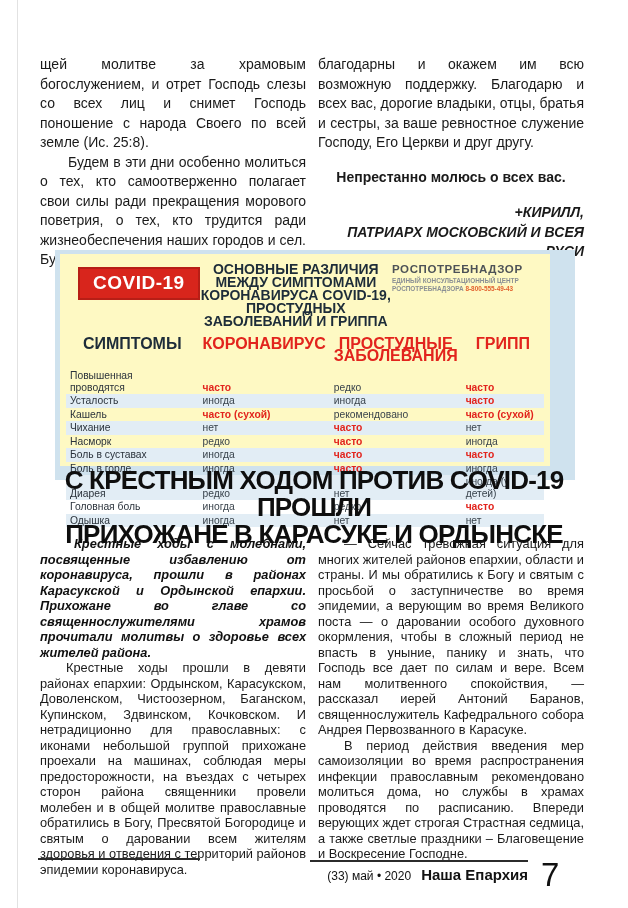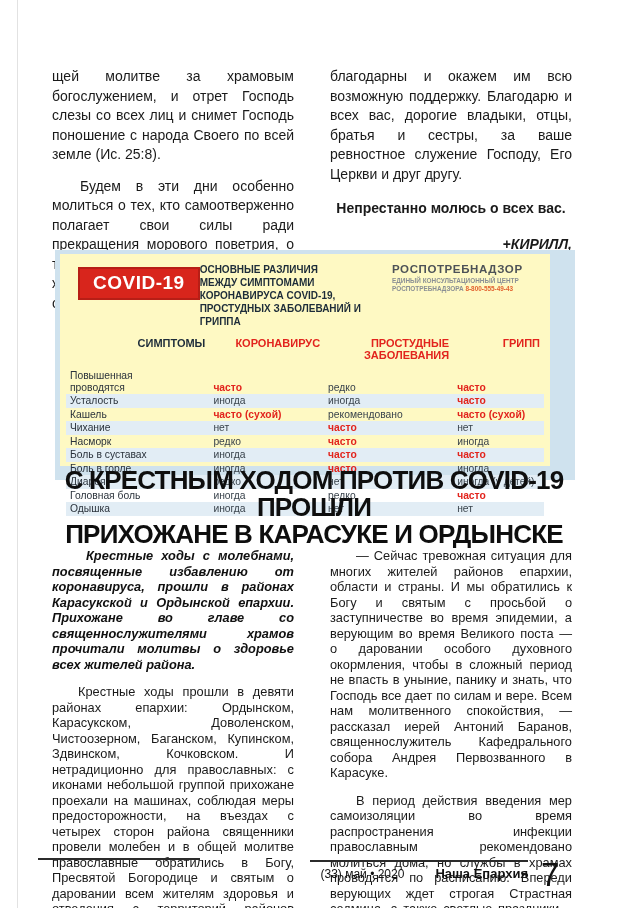--- a/index.html
+++ b/index.html
@@ -4,42 +4,42 @@
 <style>
   html,body{margin:0;padding:0;background:#ffffff;}
   .page{position:relative;width:628px;height:908px;background:#ffffff;overflow:hidden;
         font-family:"Liberation Sans",sans-serif;color:#1a1a1a;}
   .edge-line{position:absolute;left:17px;top:0;width:1px;height:100%;background:#e2e2e2;}
 
   
   .col{position:absolute;width:266px;font-size:14px;line-height:19.5px;}
   .intro-left{left:40px;top:55px;}
   .intro-right{left:318px;top:55px;}
-  .col p{margin:12px;text-align:justify;}
+  .col p{margin:0;text-align:justify;}
   .indent{text-indent:28px;}
   .center-bold{text-align:center !important;font-weight:bold;margin-top:15px !important;}
   .sig{text-align:right !important;font-weight:bold;font-style:italic;}
   .sig1{margin-top:16px !important;}
 
   
   .infographic{position:absolute;left:55px;top:250px;width:520px;height:230px;
                background:#cfe2ee;box-sizing:border-box;padding:4px 25px 14px 5px;}
   .info-inner{background:#fef9c3;width:100%;height:100%;box-sizing:border-box;padding:6px 6px 0 6px;}
   .info-head{display:flex;align-items:flex-start;}
   .covid-badge{background:#d8251c;color:#ffffff;font-weight:bold;font-size:19px;
                letter-spacing:.5px;padding:3px 13px 4px;margin:7px 0 0 12px;
                border:2px solid #b71e16;}
-  .info-title{flex:1;font-weight:bold;font-size:10px;line-height:13px;
+  .info-title{flex:1;text-align:center;font-weight:bold;font-size:14px;line-height:13px;
               color:#1d2c39;padding-top:3px;}
   .agency{width:152px;padding-top:3px;}
   .agency-name{font-size:11.5px;font-weight:bold;color:#4d5257;letter-spacing:.6px;}
   .agency-sub{font-size:6.4px;line-height:8px;color:#8a8f94;font-weight:bold;margin-top:2px;}
   .hotline{color:#e2622f;}
   table.sym{width:100%;border-collapse:collapse;margin-top:8px;font-size:10.3px;line-height:11.5px;}
-  table.sym th{text-align:right;color:#e2241d;font-size:11px;padding:2px 4px 8px;vertical-align:top;white-space:pre-line;}
+  table.sym th{text-align:center;color:#e2241d;font-size:16px;padding:2px 4px 8px;vertical-align:top;white-space:pre-line;}
   table.sym th.first{color:#1d2c39;}
   table.sym td{padding:1px 4px;color:#39434c;vertical-align:bottom;white-space:pre-line;}
   table.sym td.sym{color:#2a323b;}
   table.sym td.hot{color:#e2241d;font-weight:bold;}
   table.sym tr:nth-child(even){background:#e2edf5;}
   .c1{width:30%;} .c2{width:24%;} .c3{width:27%;} .c4{width:19%;}
 
   
   .headline{position:absolute;left:14px;top:467px;width:600px;text-align:center;
             font-weight:800;font-size:26px;line-height:27px;color:#0e0e0e;letter-spacing:-.8px;}
@@ -50,21 +50,21 @@
   .art-right{left:318px;top:536px;}
   .lead{font-weight:bold;font-style:italic;text-indent:34px;color:#101010;}
   .art .indent{text-indent:26px;}
 
   
   .divider-left{position:absolute;left:38px;top:858px;width:162px;height:2px;background:#2b2b2b;}
   .footer-rule{position:absolute;left:310px;top:860px;width:218px;height:2px;background:#2b2b2b;}
   .footer{position:absolute;left:310px;top:866px;width:218px;display:flex;justify-content:flex-end;
           align-items:baseline;gap:10px;}
   .footer-issue{font-size:12px;color:#111111;}
-  .footer-brand{font-size:13px;font-weight:bold;color:#111111;margin-left:21px;}
+  .footer-brand{font-size:15px;font-weight:bold;color:#111111;}
   .page-number{position:absolute;left:541px;top:856px;font-size:33px;font-weight:500;color:#111111;}
 </style>
 </head>
 <body>
 
 <div class="page">
   <div class="edge-line"></div>
 
   <div class="col intro-left">
     <p>щей молитве за храмовым богослужением, и отрет Господь слезы со всех лиц и снимет Господь поношение с народа Своего по всей земле (Ис. 25:8).</p>

